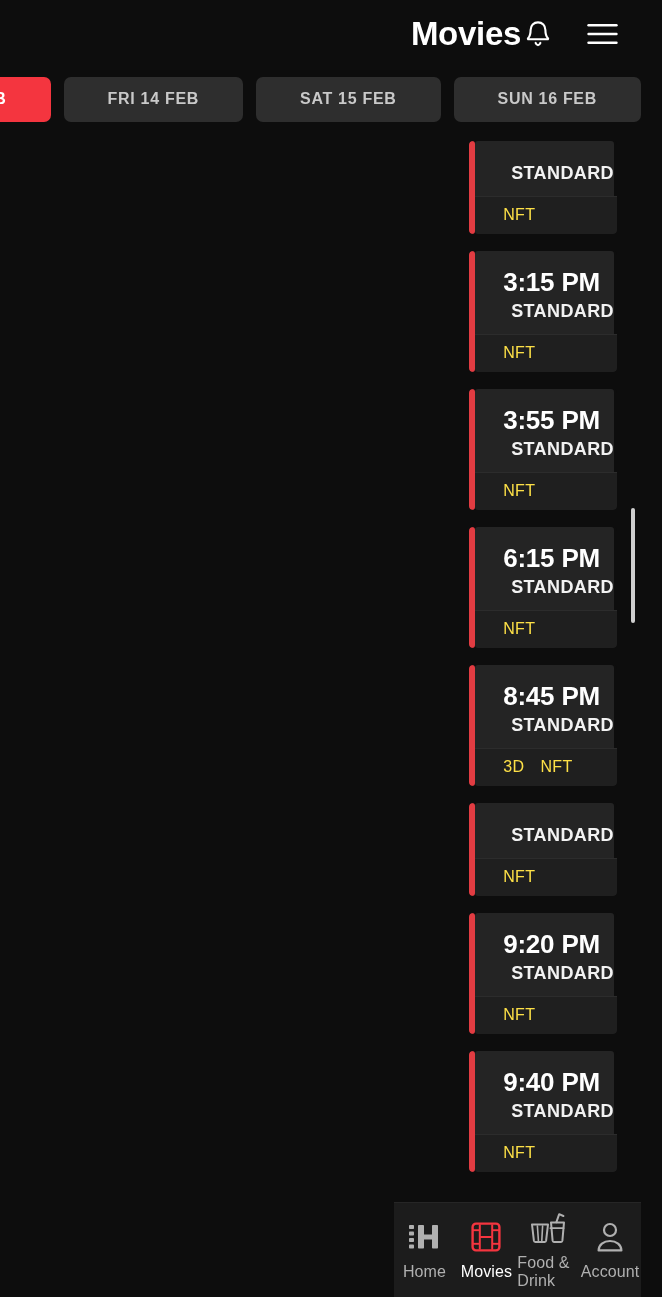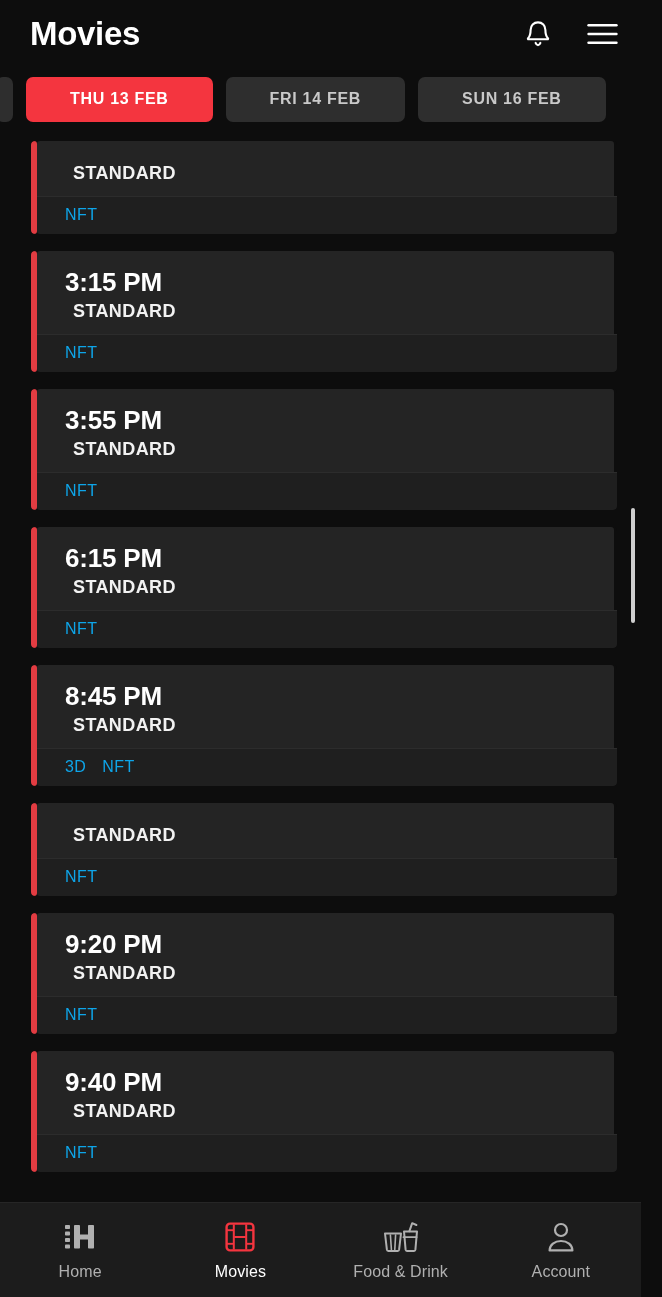--- a/index.html
+++ b/index.html
@@ -6,21 +6,21 @@
   html, body {
     width:662px; height:1297px;
     background:#0d0d0d;
     font-family:"Liberation Sans", sans-serif;
     overflow:hidden;
   }
   .app {
     position:relative;
     width:641px; height:1297px;
     background:#0d0d0d;
-    display:flex; flex-direction:column;
+    display:flex; flex-direction:column;align-items:flex-end;
   }
 
   
   .header {
     height:68px;
     flex:0 0 68px;
     background:#0d0d0d;
     display:flex; align-items:center;
     padding:0 22px 0 30px;
   }
@@ -129,21 +129,21 @@
     background:#1f1f1f;
     border-top:1px solid #2c2c2c;
     padding:9px 0 10px 28px;
     display:flex; align-items:center;
     gap:16px;
     border-radius:0 0 3px 3px;
   }
   .tag {
     font-size:16px;
     font-weight:500;
-    color:#0ea5e9;
+    color:#fde047;
     letter-spacing:0.4px;
   }
 
   
   .scrollbar-thumb {
     position:absolute;
     right:6px;
     top:378px;
     width:4px;
     height:115px;
@@ -198,20 +198,21 @@
           <line x1="1.5" y1="19.8" x2="29.5" y2="19.8"></line>
         </svg>
       </div>
     </div>
   </div>
 
   <div class="datebar" id="datebar">
       <div class="date-tab partial"></div>
       <div class="date-tab active">THU 13 FEB</div>
       <div class="date-tab">FRI 14 FEB</div>
+      <div class="date-tab">SAT 15 FEB</div>
       <div class="date-tab">SUN 16 FEB</div>
     </div>
 
   <div class="list-wrap">
     <div class="list" id="showtimes-list">
         <div class="show-card">
           <div class="accent"></div>
           <div class="card-body">
             <div class="show-format">STANDARD</div>
           </div>

